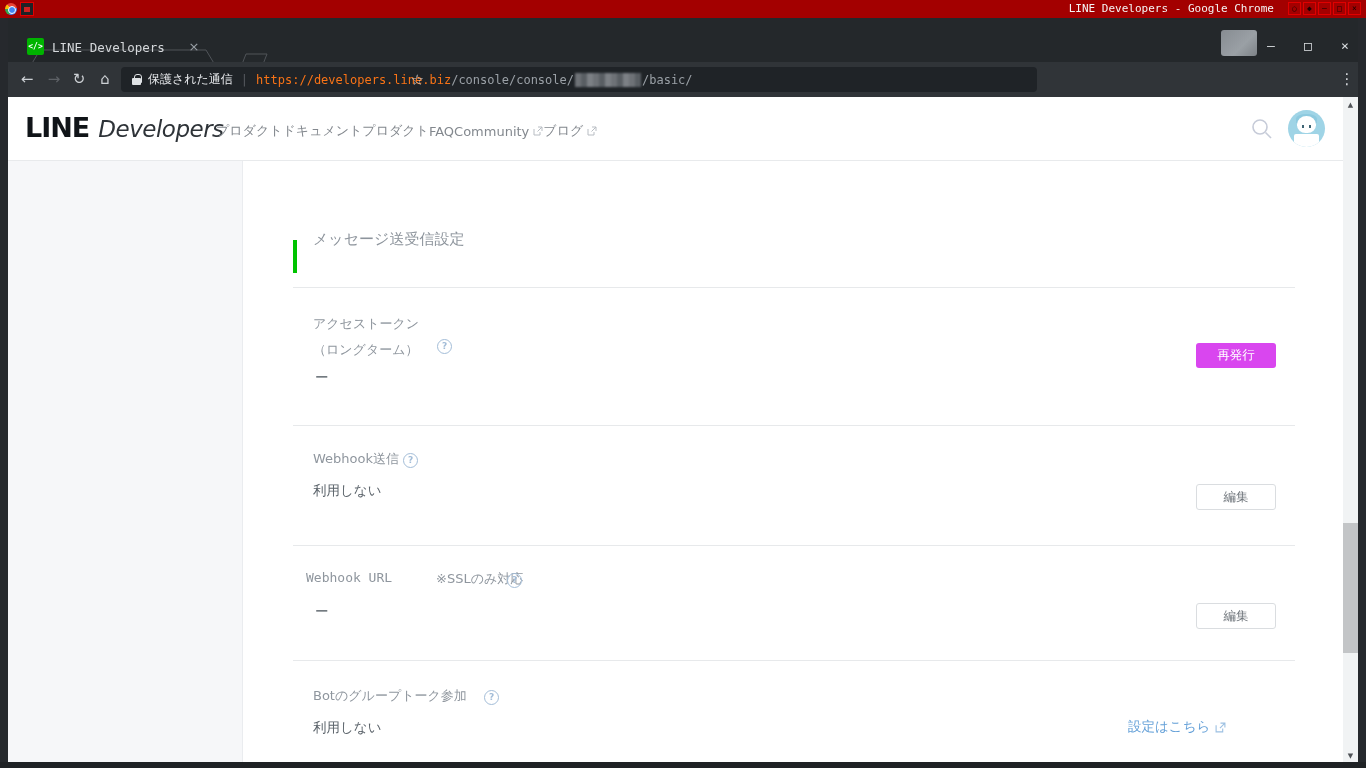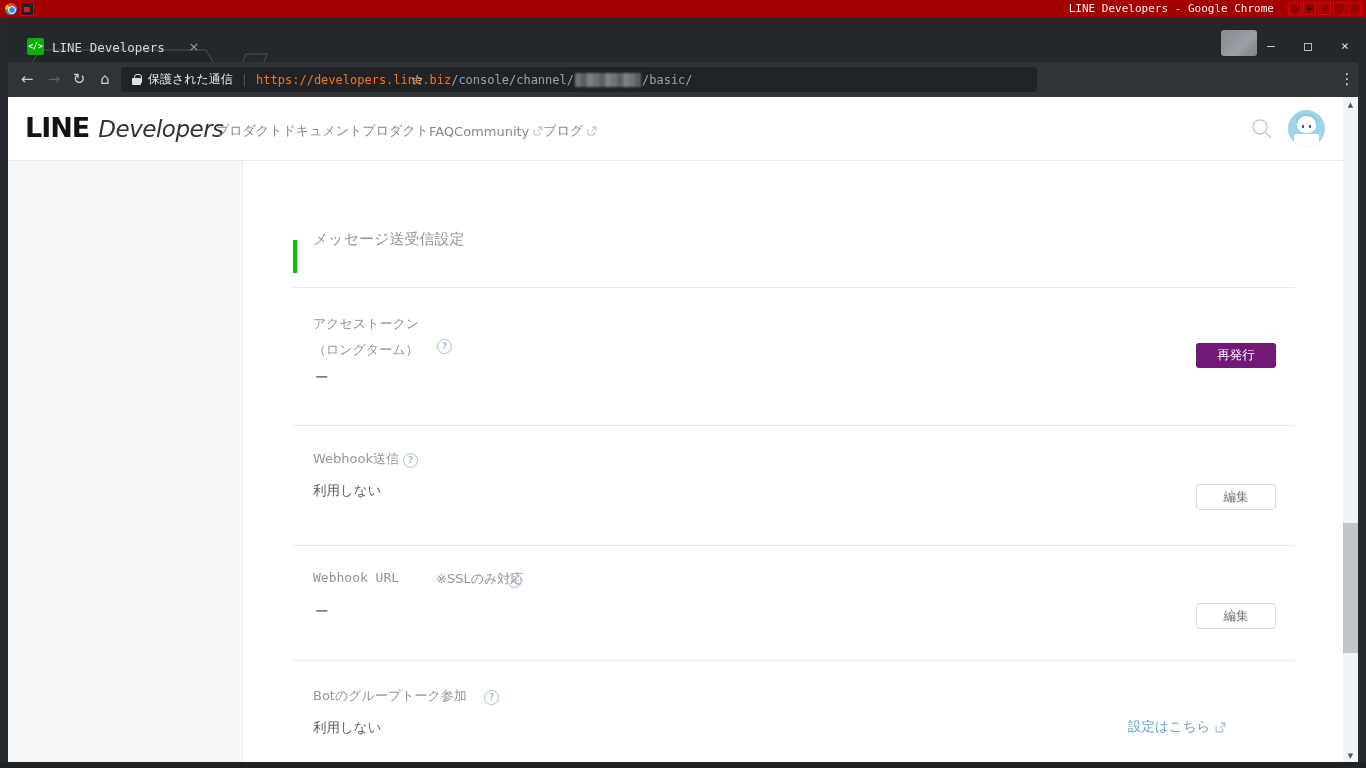--- a/index.html
+++ b/index.html
@@ -83,21 +83,21 @@
   #sidebar { left:8px; top:161px; width:235px; height:601px; background:#f6f7f9; border-right:1px solid #eaecef; }
 
   
   #section-bar { left:293px; top:240px; width:4px; height:33px; background:#00c300; }
   #section-title { left:313px; top:230px; font-size:15px; color:#8d949c; }
   .divider { left:293px; width:1002px; height:1px; background:#e7e9eb; }
   .row-label { font-size:13px; color:#8f969e; }
   .row-value { font-size:13.5px; color:#5c646b; }
   .help-ico { width:15px; height:15px; border-radius:50%; border:1.5px solid #a3bdd8; color:#a3bdd8;
      font-size:9px; font-weight:bold; text-align:center; line-height:12px; cursor:pointer; }
-  .btn-dark { left:1196px; width:80px; height:25px; background:#701a75; color:#fff; font-size:12.5px;
+  .btn-dark { left:1196px; width:80px; height:25px; background:#d946ef; color:#fff; font-size:12.5px;
      border:none; border-radius:3px; cursor:pointer; font-family:"DejaVu Sans",sans-serif; }
   .btn-light { left:1196px; width:80px; height:26px; background:#fff; color:#70767c; font-size:12.5px;
      border:1px solid #dadde0; border-radius:3px; cursor:pointer; font-family:"DejaVu Sans",sans-serif; }
   #bot-link { left:1128px; top:718px; font-size:13.5px; color:#64a0d8; display:flex; align-items:center; gap:5px;
      cursor:pointer; text-decoration:none; }
   #bot-link .ext-ico { color:#9cc0e2; }
 
   
   #scrollbar { left:1343px; top:97px; width:15px; height:665px; background:#f1f3f4; }
   .sb-arrow { left:1343px; width:15px; text-align:center; font-size:7px; color:#505357; }
@@ -143,21 +143,21 @@
 <div class="tool-ico abs" style="left:17px">←</div>
 <div class="tool-ico abs" style="left:44px; color:#5d6166">→</div>
 <div class="tool-ico abs" style="left:69px">↻</div>
 <div class="tool-ico abs" style="left:95px">⌂</div>
 
 <div id="omnibox" class="abs mono">
   <span id="lock-icon"></span>
   <span id="secure-label">保護された通信</span>
   <span id="omni-sep">|</span>
   <span class="url-host">https://developers.line.biz</span>
-    <span class="url-gray">/console/channel/</span>
+    <span class="url-gray">/console/console/</span>
     <span id="url-redacted"></span>
     <span class="url-gray">/basic/</span>
 </div>
 <div id="star-icon" class="abs">☆</div>
 <div id="ext-blur" class="abs"></div>
 <div id="menu-icon" class="abs">⋮</div>
 
 <div id="page" class="abs"></div>
 
 <div id="site-header" class="abs"></div>
@@ -218,21 +218,21 @@
 <div class="row-value abs" style="left:315px; top:369px">ー</div>
 <button class="btn-dark abs" style="top:343px">再発行</button>
 <div class="divider abs" style="top:425px"></div>
 
 <div class="row-label abs" style="left:313px; top:450px">Webhook送信</div>
 <div class="help-ico abs" style="left:403px; top:453px">?</div>
 <div class="row-value abs" style="left:313px; top:482px">利用しない</div>
 <button class="btn-light abs" style="top:484px">編集</button>
 <div class="divider abs" style="top:545px"></div>
 
-<div class="row-label abs mono" style="left:313px; top:570px">Webhook URL</div>
+<div class="row-label abs mono" style="left:306px; top:570px">Webhook URL</div>
 <div class="row-label abs" style="left:436px; top:570px">※SSLのみ対応</div>
 <div class="help-ico abs" style="left:507px; top:573px">?</div>
 <div class="row-value abs" style="left:315px; top:603px">ー</div>
 <button class="btn-light abs" style="top:603px">編集</button>
 <div class="divider abs" style="top:660px"></div>
 
 <div class="row-label abs" style="left:313px; top:687px">Botのグループトーク参加</div>
 <div class="help-ico abs" style="left:484px; top:690px">?</div>
 <div class="row-value abs" style="left:313px; top:719px">利用しない</div>
 <a id="bot-link" class="abs">

